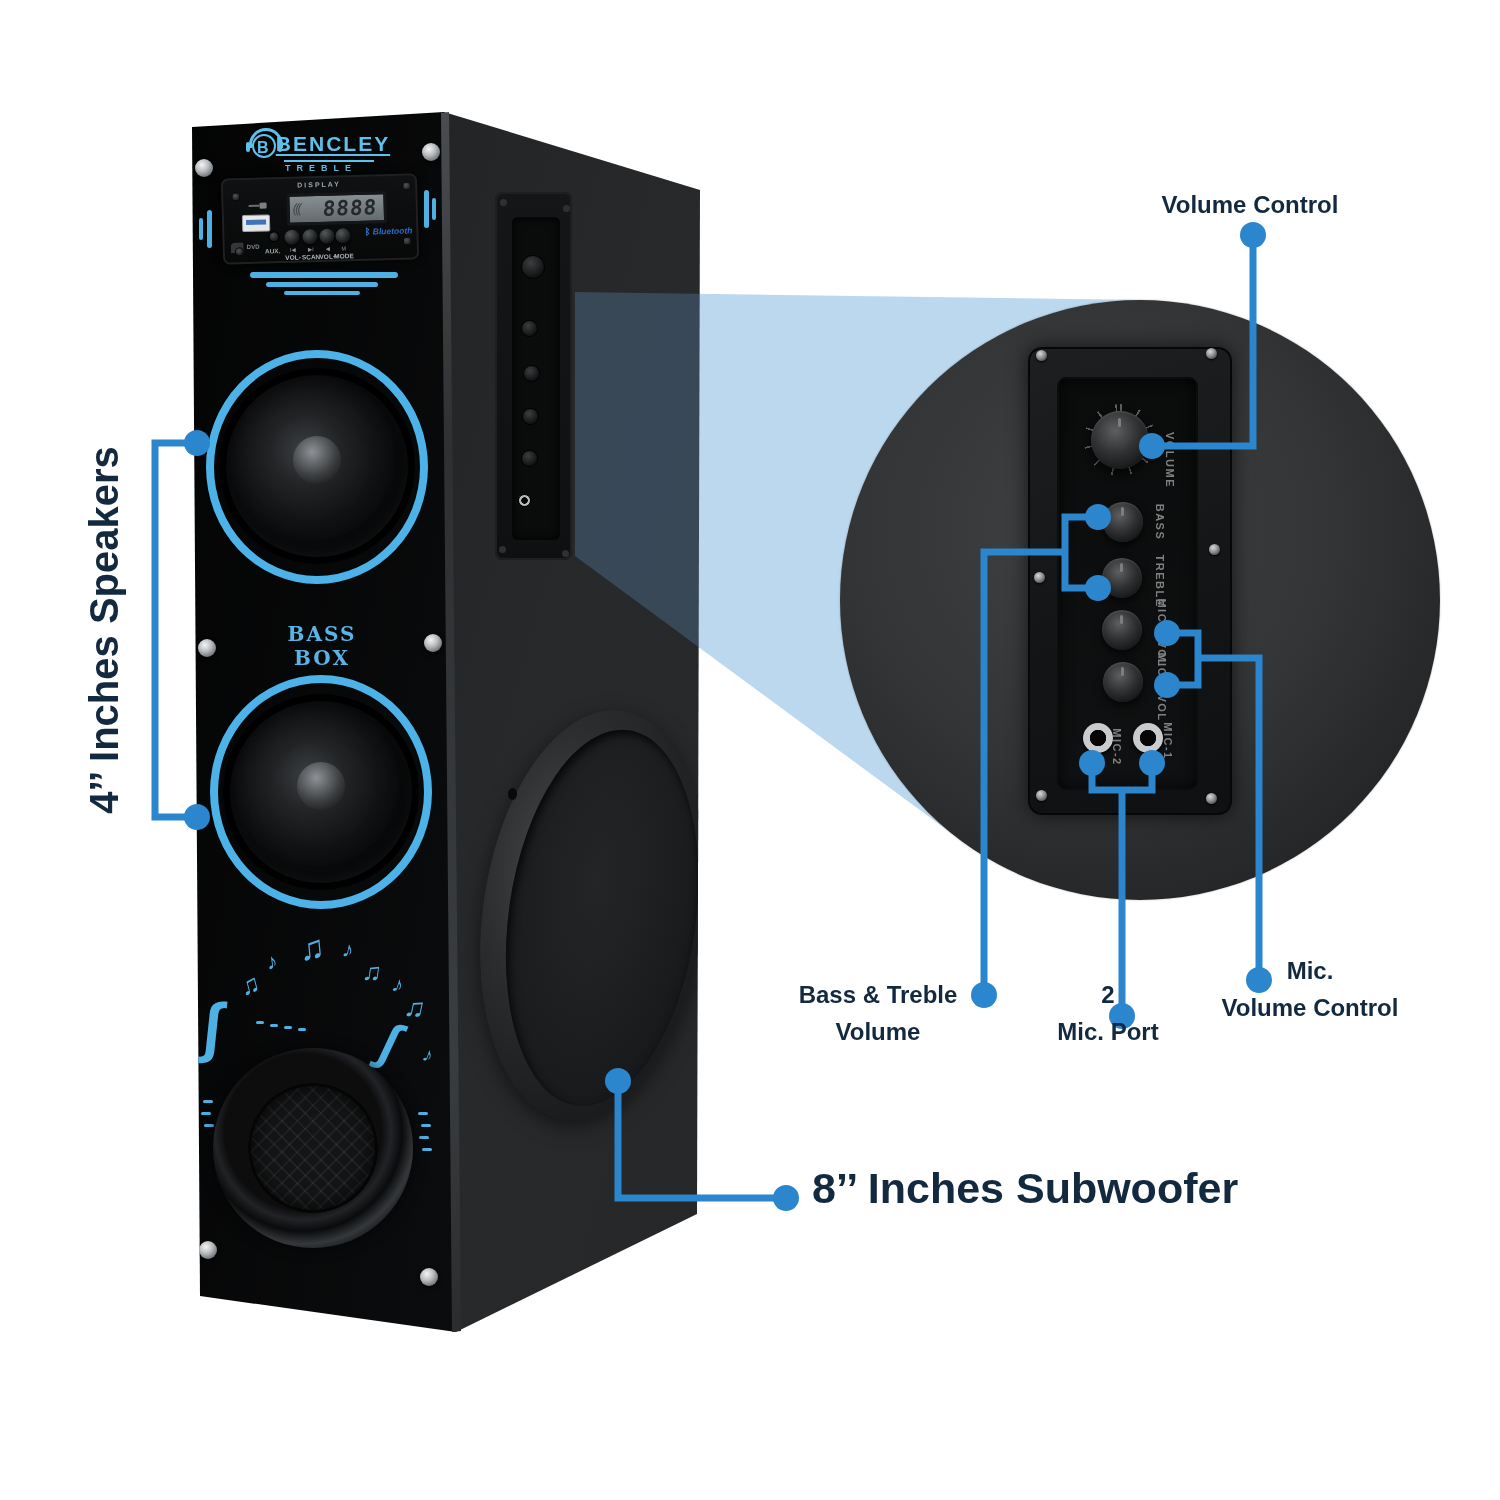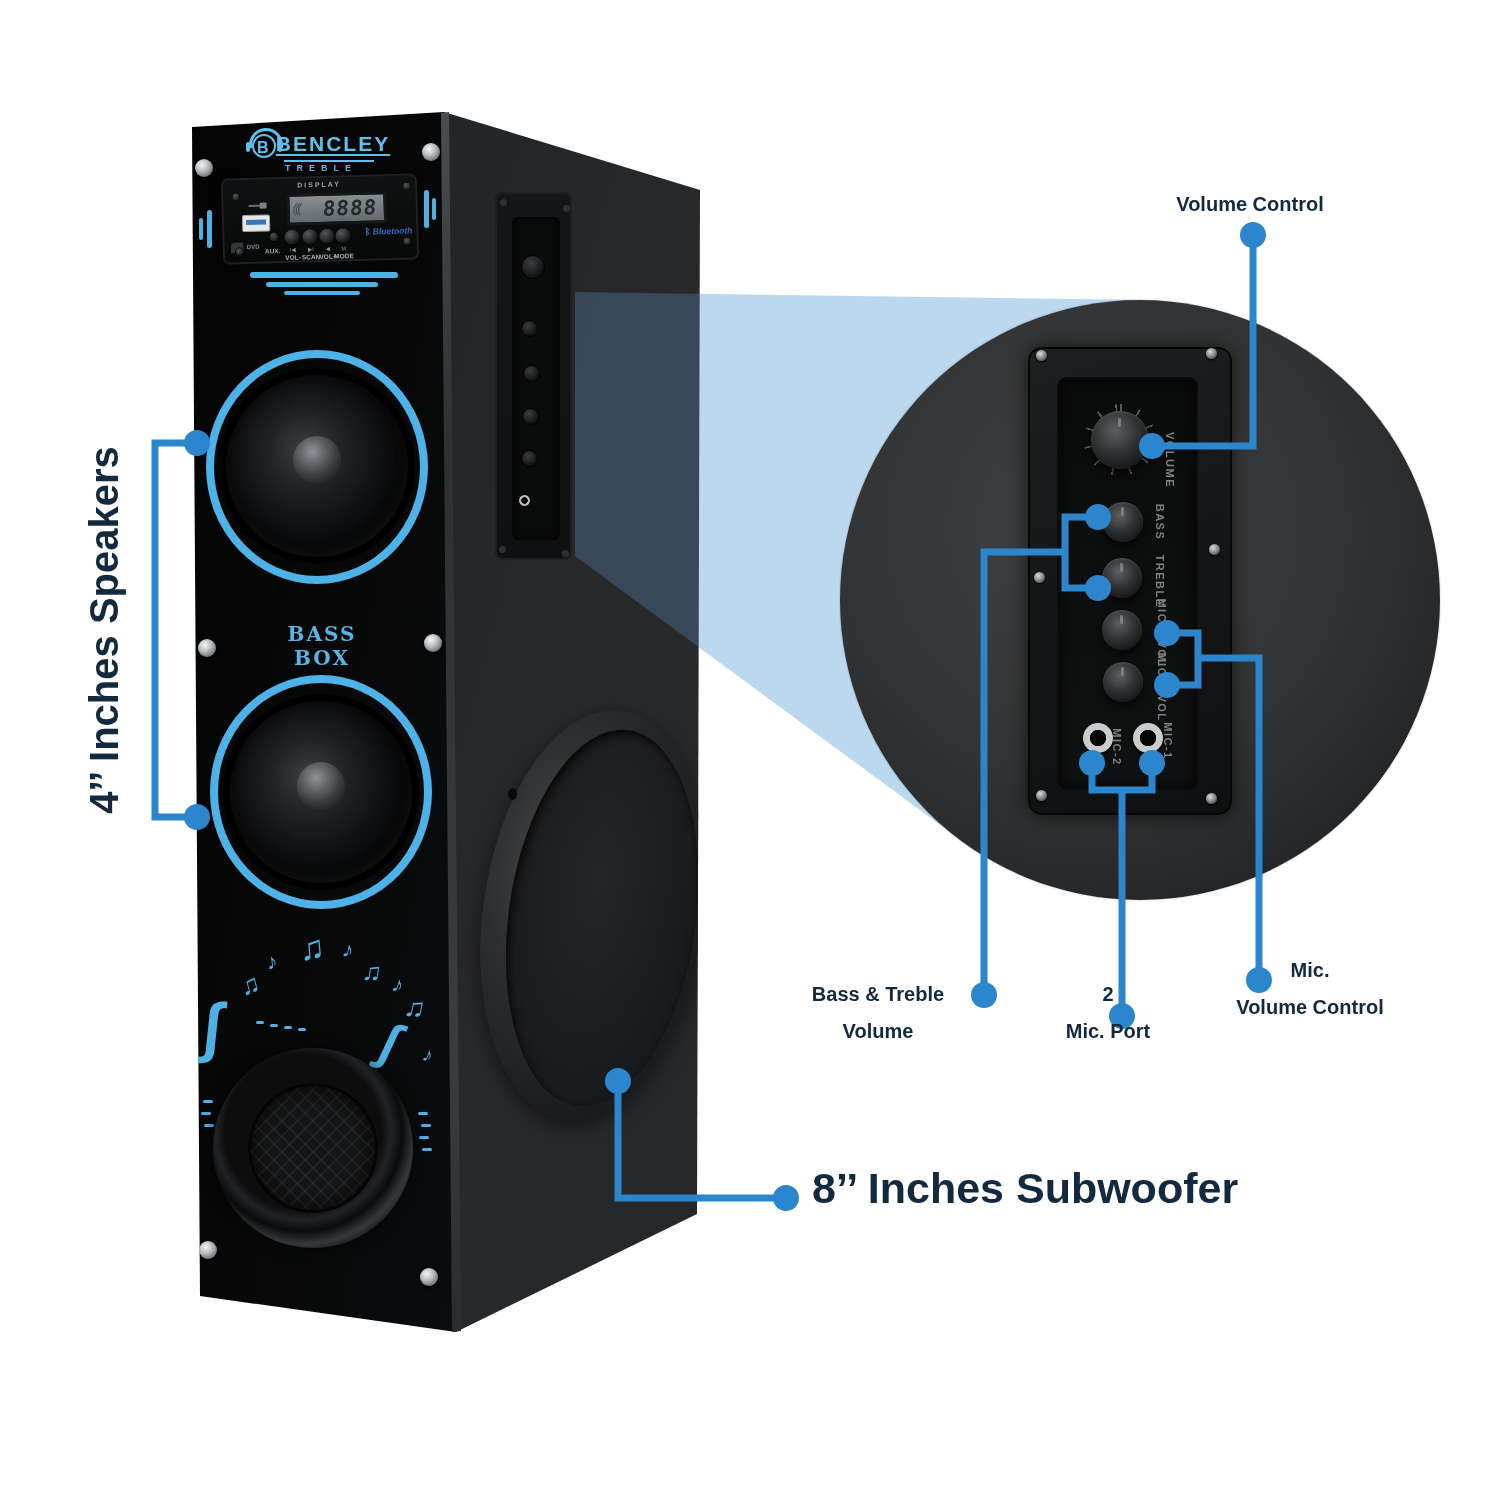--- a/index.html
+++ b/index.html
@@ -118,21 +118,21 @@
     box-shadow:0 4px 9px rgba(0,0,0,.7), inset 0 1px 2px rgba(255,255,255,.14);}
   .knob .nub{position:absolute;left:46%;top:12%;width:3px;height:9px;background:#7c7e80;border-radius:2px;}
   .jack{position:absolute;width:30px;height:30px;border-radius:50%;
     background:radial-gradient(circle,#060606 0 37%,#c9cbcd 40% 70%,#8e9092 72% 100%);
     box-shadow:0 2px 4px #000;}
   .vlabel{position:absolute;transform:translate(-50%,-50%) rotate(90deg);white-space:nowrap;
     font-size:11px;font-weight:bold;letter-spacing:1.5px;color:#7f8183;}
 
   
   .callout{position:absolute;font-weight:bold;color:#13293f;text-align:center;
-    font-size:20px;line-height:37px;transform:translateX(-50%);white-space:nowrap;}
+    font-size:24px;line-height:37px;transform:translateX(-50%);white-space:nowrap;}
   .callout.big{font-size:43px;line-height:48px;transform:none;}
   .callout.rot{transform:translate(-50%,-50%) rotate(-90deg);font-size:40px;}
 
   
   .logo{position:absolute;left:250px;top:132px;width:142px;text-align:center;color:#5fc0ec;}
   .logo .row{position:relative;font-weight:bold;font-size:21px;letter-spacing:2px;
     font-family:"Liberation Sans",sans-serif;}
   .logo .bwrap{display:inline-block;position:relative;width:24px;height:24px;line-height:24px;
     border:2px solid #5fc0ec;border-radius:50%;font-size:16px;vertical-align:-2px;}
   .logo .arc{position:absolute;left:-5px;top:-8px;width:34px;height:20px;border:3px solid #5fc0ec;

